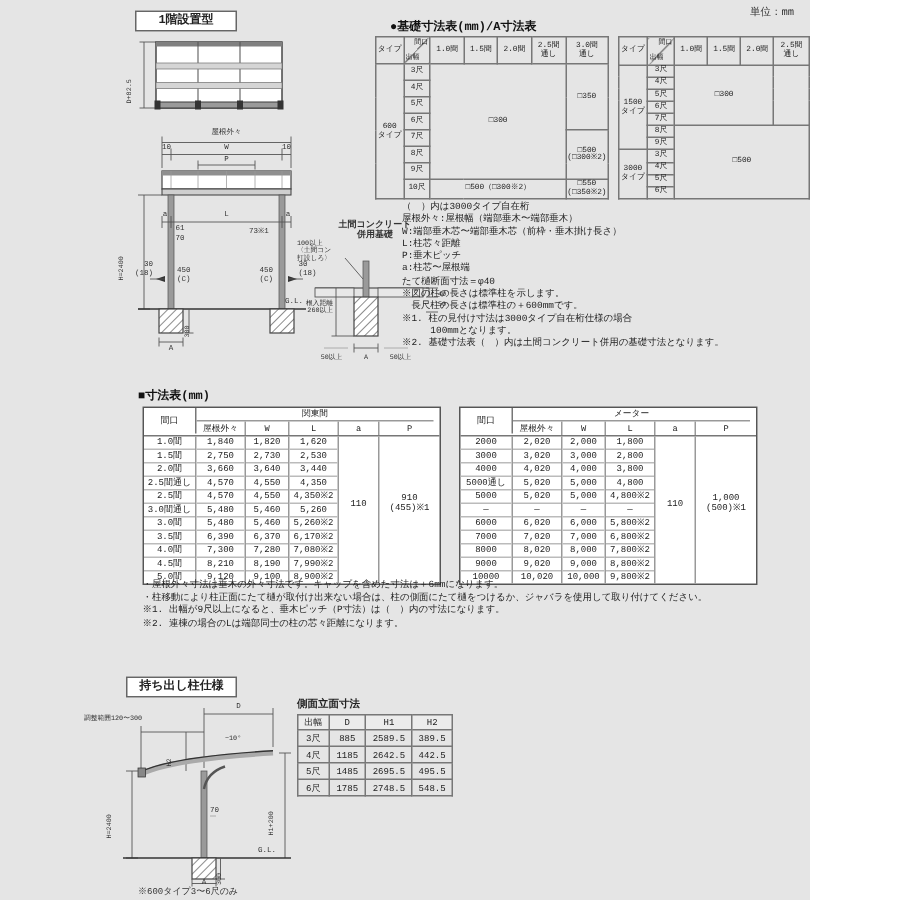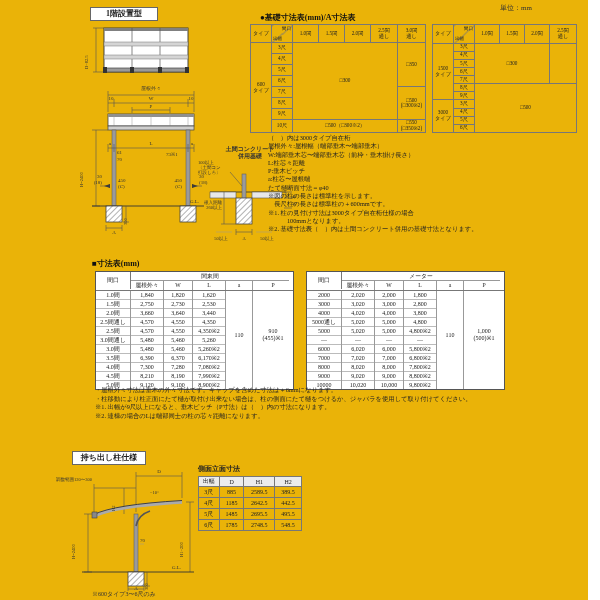--- a/index.html
+++ b/index.html
@@ -1,17 +1,17 @@
 <!DOCTYPE html>
 <html><head>
 <meta charset="utf-8">
 <style>
   html,body{margin:0;padding:0;background:#fff;}
-  .canvas{position:relative;width:588px;height:600px;background:#eab308;overflow:hidden;
-          font-family:Liberation Serif, serif;color:#222;}
+  .canvas{position:relative;width:540px;height:600px;background:#e5e5e5;overflow:hidden;
+          font-family:Liberation Mono, monospace;color:#222;}
   .abs{position:absolute;}
   .lbl{position:absolute;font-size:5px;line-height:5.5px;white-space:pre-line;color:#333;}
   .rot{position:absolute;font-size:4.5px;white-space:nowrap;transform:rotate(-90deg);transform-origin:0 100%;color:#333;}
   .titlebox{position:absolute;border:1px solid #666;background:#fff;text-align:center;
             font-size:8px;font-weight:bold;line-height:12px;color:#222;}
   .sec-title{position:absolute;font-size:8px;font-weight:bold;color:#111;}
   .unit{position:absolute;font-size:7px;color:#333;}
   
   .fnd{border-collapse:collapse;table-layout:fixed;}
   .fnd td{border:1px solid #777;text-align:center;vertical-align:middle;padding:0;
@@ -479,21 +479,21 @@
     </div>
   </div>
 
   <div class="abs" style="left:95px;top:386px;width:470px;">
     <div class="fnote">・屋根外々寸法は垂木の外々寸法です。キャップを含めた寸法は＋6mmになります。</div>
     <div class="fnote">・柱移動により柱正面にたて樋が取付け出来ない場合は、柱の側面にたて樋をつけるか、ジャバラを使用して取り付けてください。</div>
     <div class="fnote">※1. 出幅が9尺以上になると、垂木ピッチ（P寸法）は（　）内の寸法になります。</div>
     <div class="fnote">※2. 連棟の場合のLは端部同士の柱の芯々距離になります。</div>
   </div>
 
-  <div class="titlebox" style="left:72px;top:451px;width:72px;height:12px;">持ち出し柱仕様</div>
+  <div class="titlebox" style="left:84px;top:451px;width:72px;height:12px;">持ち出し柱仕様</div>
 
   <div class="abs" style="left:50px;top:468px;width:148px;height:124px;">
     <svg width="148" height="124">
       <defs>
         <pattern id="h3" width="4" height="4" patternUnits="userSpaceOnUse" patternTransform="rotate(45)">
           <rect width="4" height="4" fill="#fff"></rect>
             <line x1="0" y1="0" x2="0" y2="4" stroke="#666" stroke-width="1"></line>
         </pattern>
       </defs>
       <line x1="86" y1="8" x2="132" y2="8" class="dim"></line>

